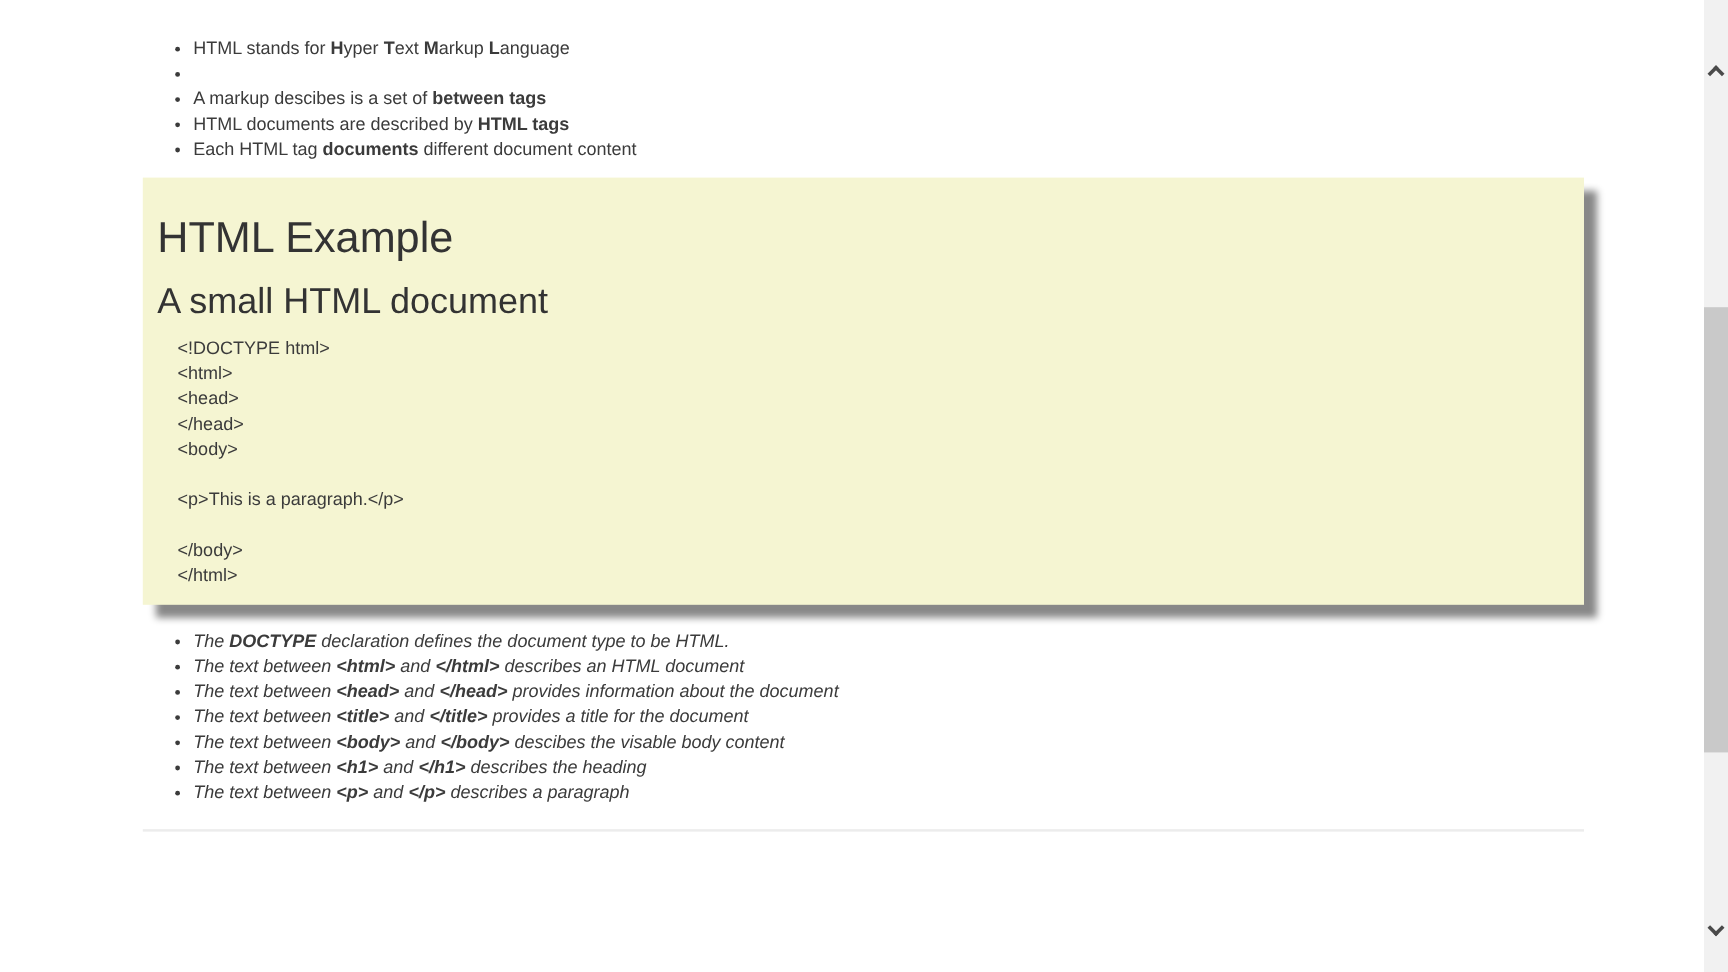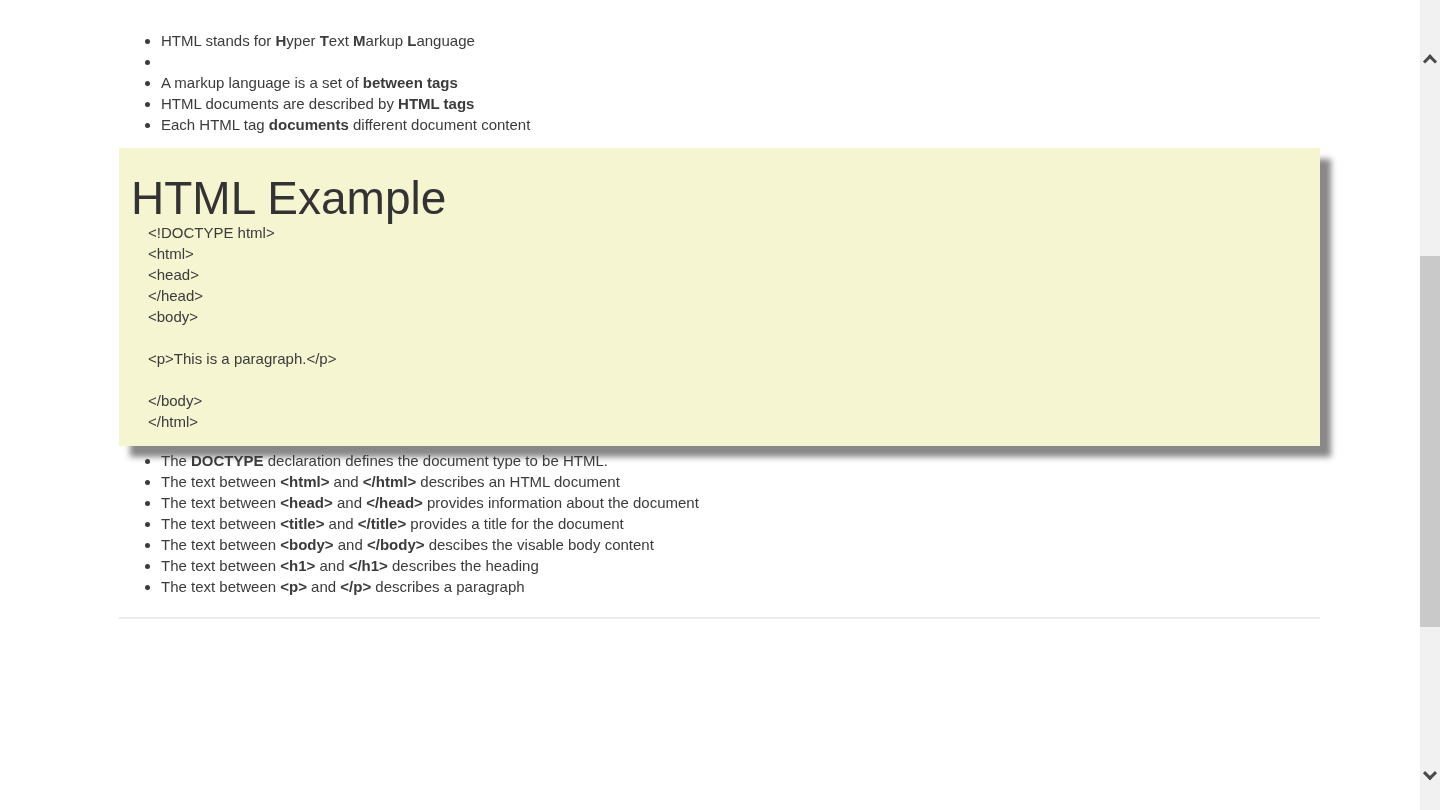--- a/index.html
+++ b/index.html
@@ -19,33 +19,33 @@
   ul.intro-list { margin-top:30px; }
 
   .example-box {
     margin-top:13px;
     background: var(--example-bg, #f5f5d2);
     box-shadow: 11px 11px 6px var(--example-shadow, #888888);
     padding: 8px 12px 14px 12px;
   }
   .example-box h1,
   h1.explained-title {
-    font-size:46px; line-height:48px; font-weight:400;
+    font-size:36px; line-height:48px; font-weight:400;
     color: var(--heading-color, #333333);
   }
   .example-box h1 { margin:18px 0 0 0; }
   .example-box h2 {
     font-size:30px; line-height:36px; font-weight:400;
     color: var(--heading-color, #333333);
     margin:12px 0 10px 0;
   }
   .code-block div { line-height:21px; white-space:pre;margin-left:17px; }
 
   h1.explained-title { margin:17px 0 0 0; }
-  ul.explained-list { margin-top:4px; }
+  ul.explained-list { margin-top:20px;font-style:italic; }
 
   hr.divider {
     border:0; border-top:2px solid var(--divider-color, #ececec);
     margin:20px 0 0 0;
   }
 
   .scrollbar {
     position:absolute; top:0; right:0; width:20px; height:810px;
     background: var(--scrollbar-track, #f1f1f1);
   }
@@ -68,27 +68,28 @@
   .chev-down{ border-width:3px 3px 0 0; transform:rotate(135deg) translate(-2px,2px); }
 </style>
 </head>
 <body>
 
 <div class="content">
 
   <ul class="bullets intro-list">
       <li><span>HTML stands for </span><b>H</b><span>yper </span><b>T</b><span>ext </span><b>M</b><span>arkup </span><b>L</b><span>anguage</span></li>
       <li>​</li>
-      <li><span>A markup language is a set of </span><b>between tags</b></li>
+      <li><span>A markup descibes is a set of </span><b>between tags</b></li>
       <li><span>HTML documents are described by </span><b>HTML tags</b></li>
       <li><span>Each HTML tag </span><b>documents</b><span> different document content</span></li>
     </ul>
 
   <div class="example-box">
     <h1>HTML Example</h1>
+    <h2>A small HTML document</h2>
     <div class="code-block">
         <div>&lt;!DOCTYPE html&gt;</div>
         <div>&lt;html&gt;</div>
         <div>&lt;head&gt;</div>
         <div>&lt;/head&gt;</div>
         <div>&lt;body&gt;</div>
         <div>&nbsp;</div>
         <div>&lt;p&gt;This is a paragraph.&lt;/p&gt;</div>
         <div>&nbsp;</div>
         <div>&lt;/body&gt;</div>

